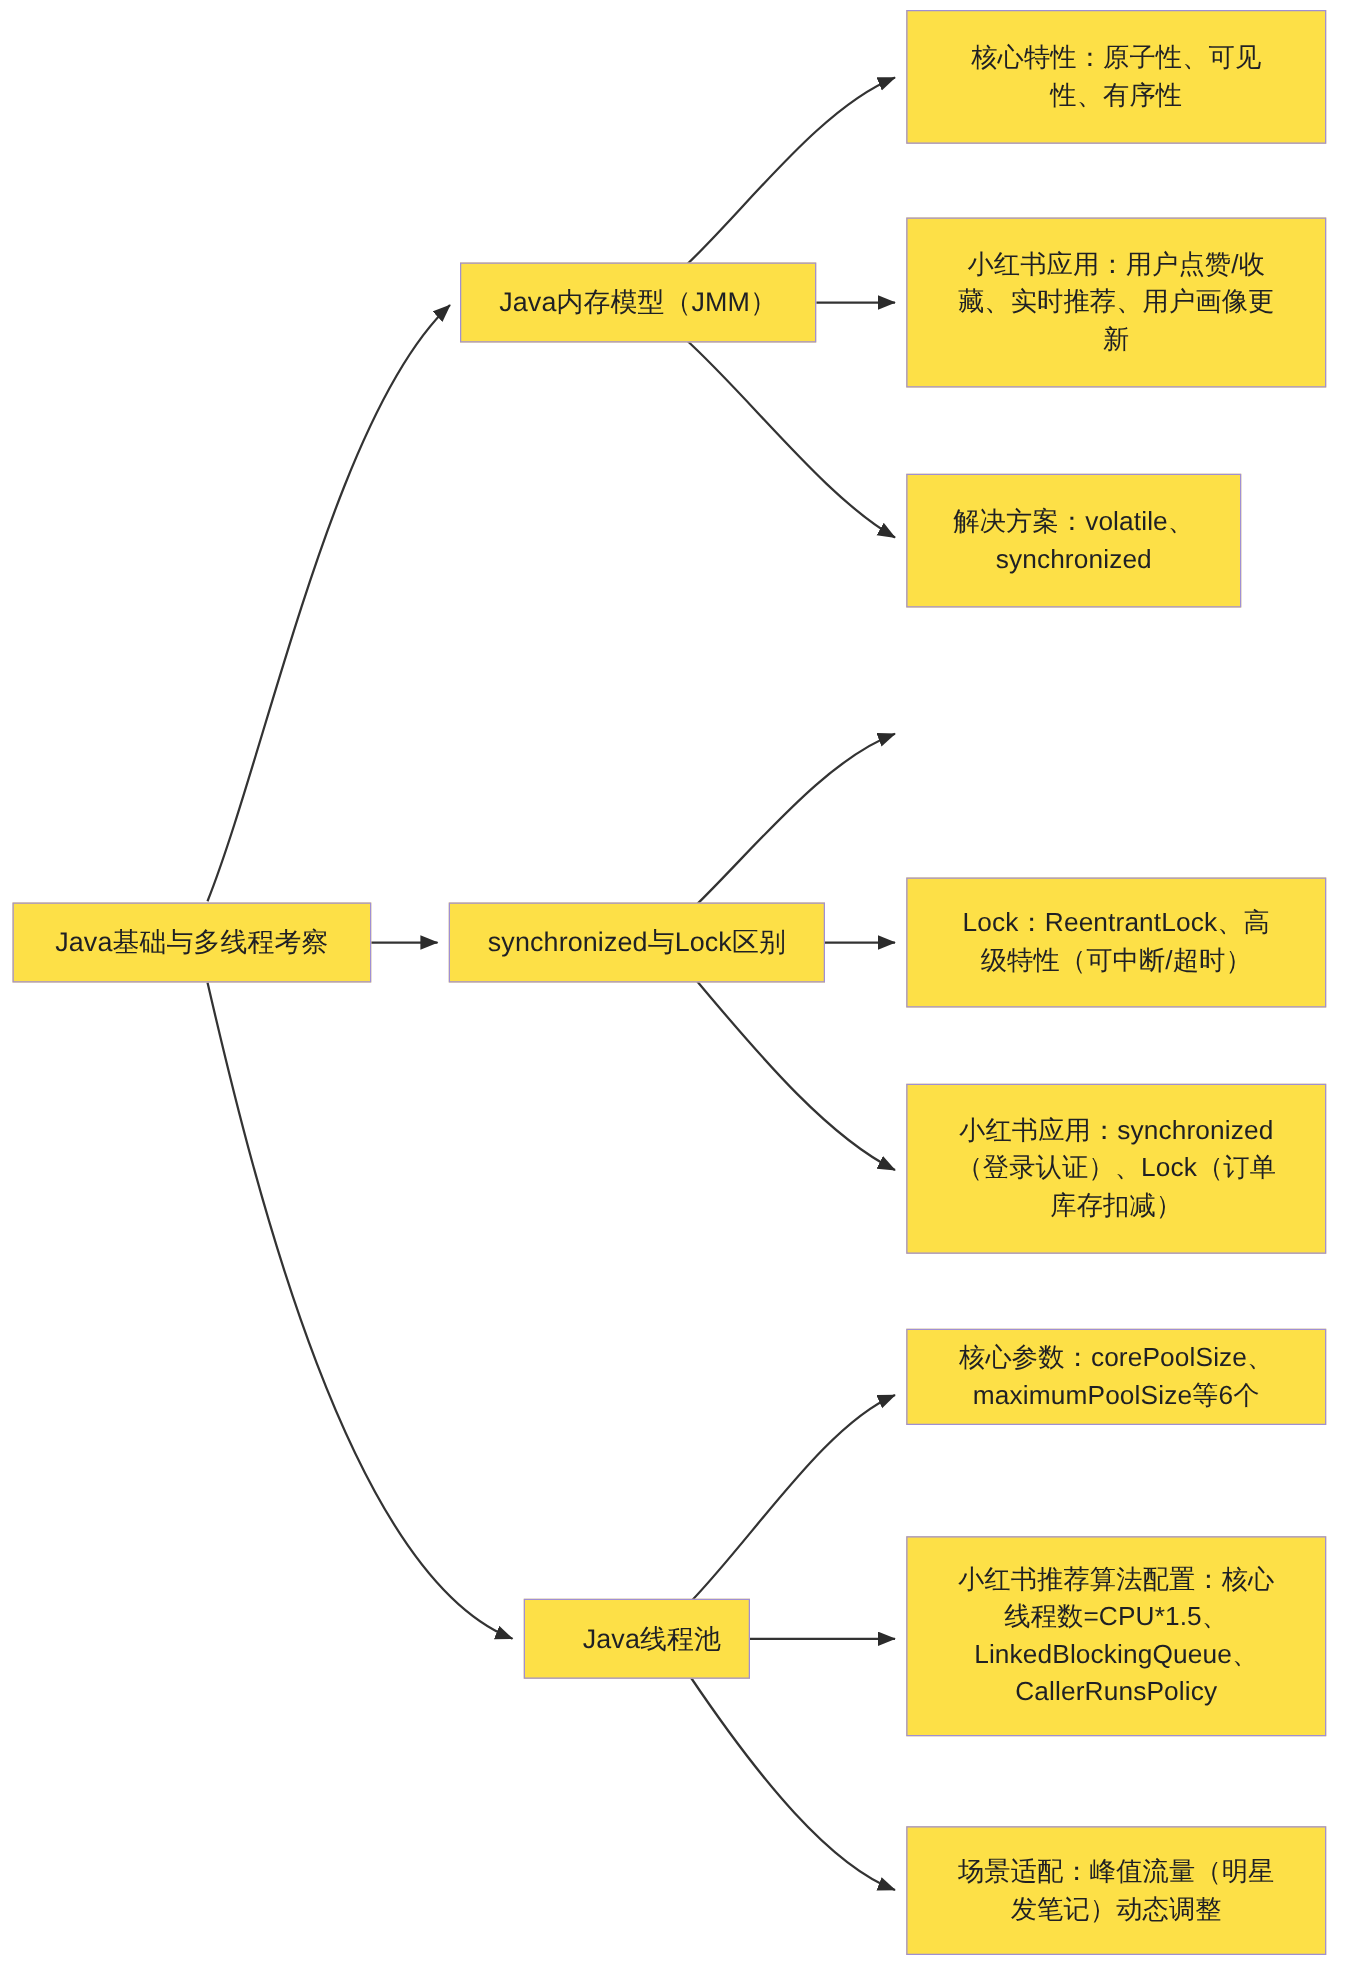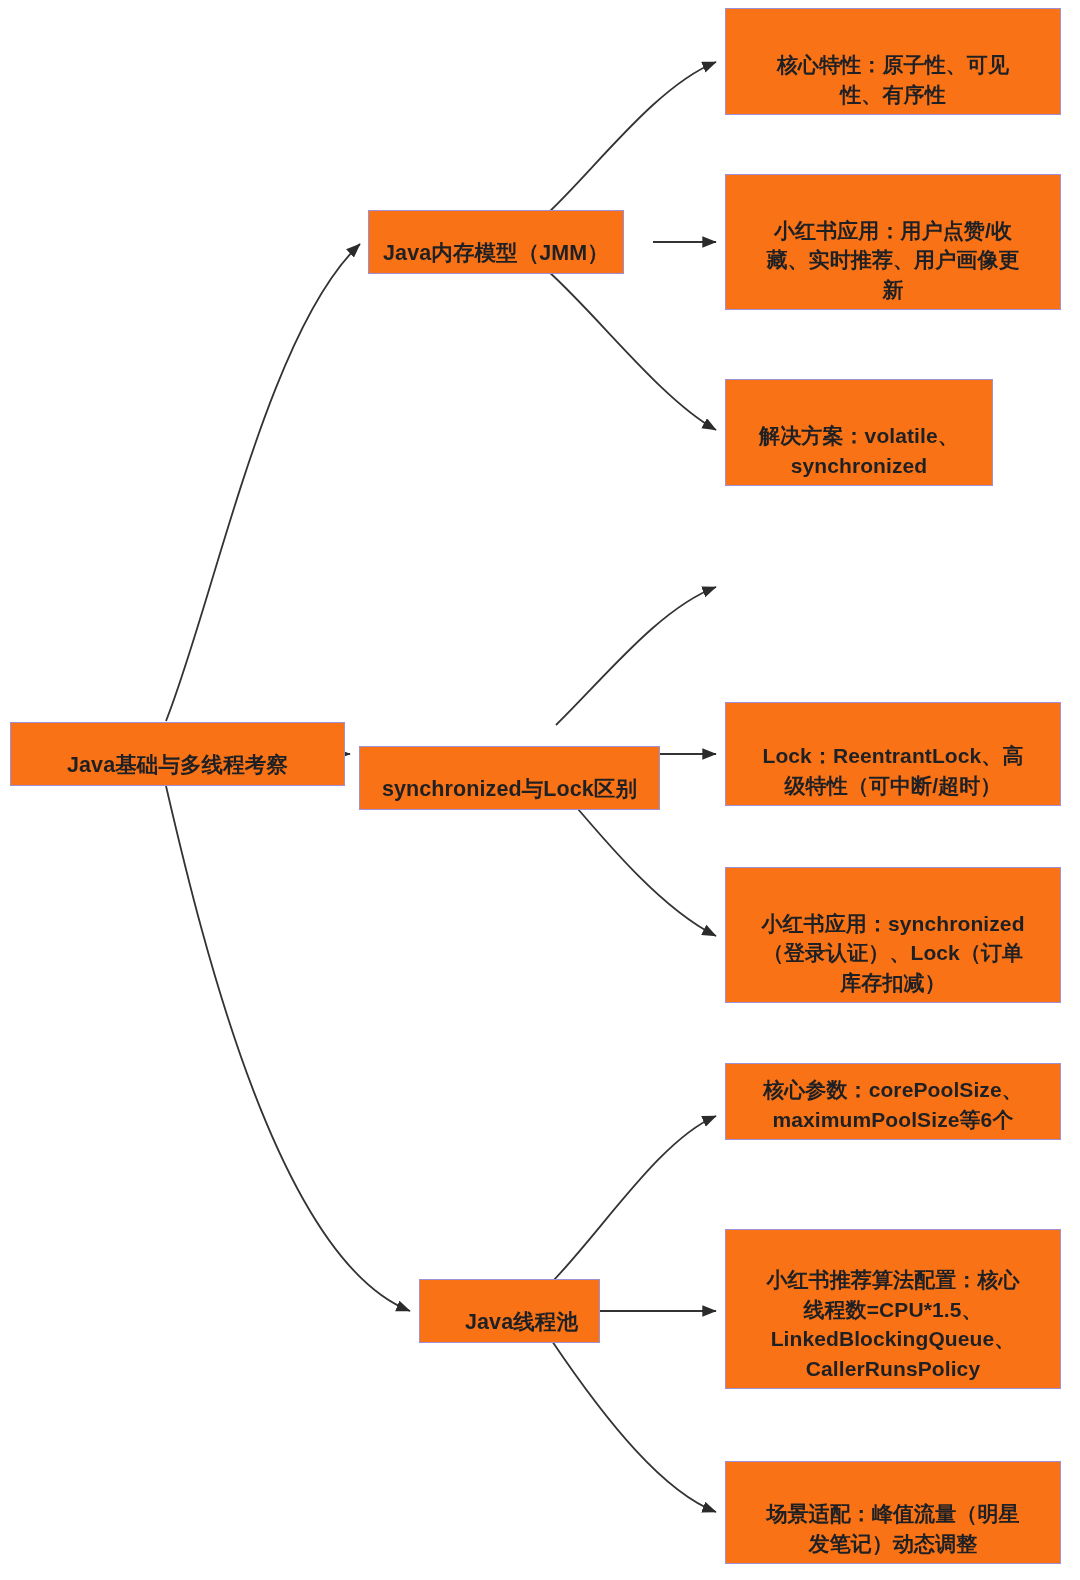--- a/index.html
+++ b/index.html
@@ -21,33 +21,32 @@
     position: absolute;
     left: 0;
     top: 0;
     width: 1080px;
     height: 1580px;
     pointer-events: none;
   }
   .node {
     position: absolute;
     box-sizing: border-box;
-    background: #f97316;
+    background: #fde047;
     border: 1.6px solid #9f8fd4;
     display: flex;
-    align-items: flex-end;
+    align-items: center;
     justify-content: center;
     text-align: center;
     color: #1f2024;
     font-size: 21px;
     line-height: 1.42;
     padding: 4px 12px;
     white-space: pre-line;
     letter-spacing: 0.1px;
-    font-weight: bold;
   }
   .node.root { font-size: 21.5px; }
   .node.branch { font-size: 21.5px; }
   .node.leaf { font-size: 21px; }
 </style>
 </head>
 <body>
 
 <div id="canvas">
 
@@ -70,29 +69,29 @@
 
     <path d="M 556,725 C 606,676 660,608 716,587" fill="none" stroke="#333333" stroke-width="1.8" marker-end="url(#arrow)"></path>
     <path d="M 660,754 L 716,754" fill="none" stroke="#333333" stroke-width="1.8" marker-end="url(#arrow)"></path>
     <path d="M 556,783 C 612,850 664,910 716,936" fill="none" stroke="#333333" stroke-width="1.8" marker-end="url(#arrow)"></path>
 
     <path d="M 552,1282 C 604,1228 660,1140 716,1116" fill="none" stroke="#333333" stroke-width="1.8" marker-end="url(#arrow)"></path>
     <path d="M 600,1311 L 716,1311" fill="none" stroke="#333333" stroke-width="1.8" marker-end="url(#arrow)"></path>
     <path d="M 552,1341 C 608,1424 664,1492 716,1512" fill="none" stroke="#333333" stroke-width="1.8" marker-end="url(#arrow)"></path>
   </svg>
 
-  <div class="node root" style="left:10px; top:722px; width:335px; height:64px;">
+  <div class="node root" style="left:10px; top:722px; width:287px; height:64px;">
     <span>Java基础与多线程考察</span>
   </div>
 
-  <div class="node branch" style="left:368px; top:210px; width:256px; height:64px;">
+  <div class="node branch" style="left:368px; top:210px; width:285px; height:64px;">
     <span>Java内存模型（JMM）</span>
   </div>
 
-  <div class="node branch" style="left:359px; top:722px; width:301px; height:64px;margin-top:24px;">
+  <div class="node branch" style="left:359px; top:722px; width:301px; height:64px;">
     <span>synchronized与Lock区别</span>
   </div>
 
   <div class="node branch" style="left:419px; top:1279px; width:181px; height:64px;padding-left:36px;">
     <span>Java线程池</span>
   </div>
 
   <div class="node leaf" style="left:725px; top:8px; width:336px; height:107px;">
     <span>核心特性：原子性、可见
 性、有序性</span>

